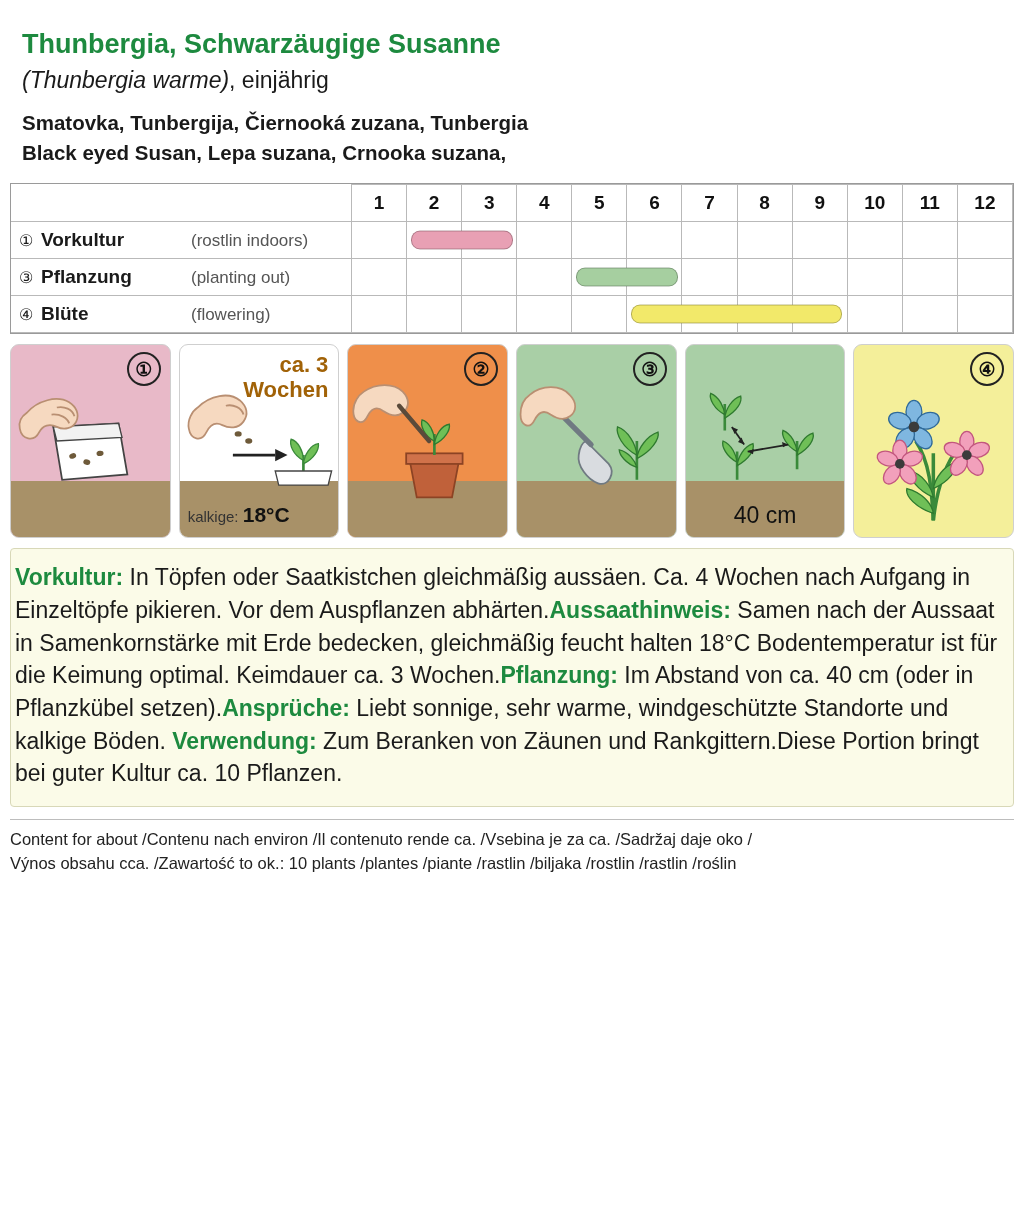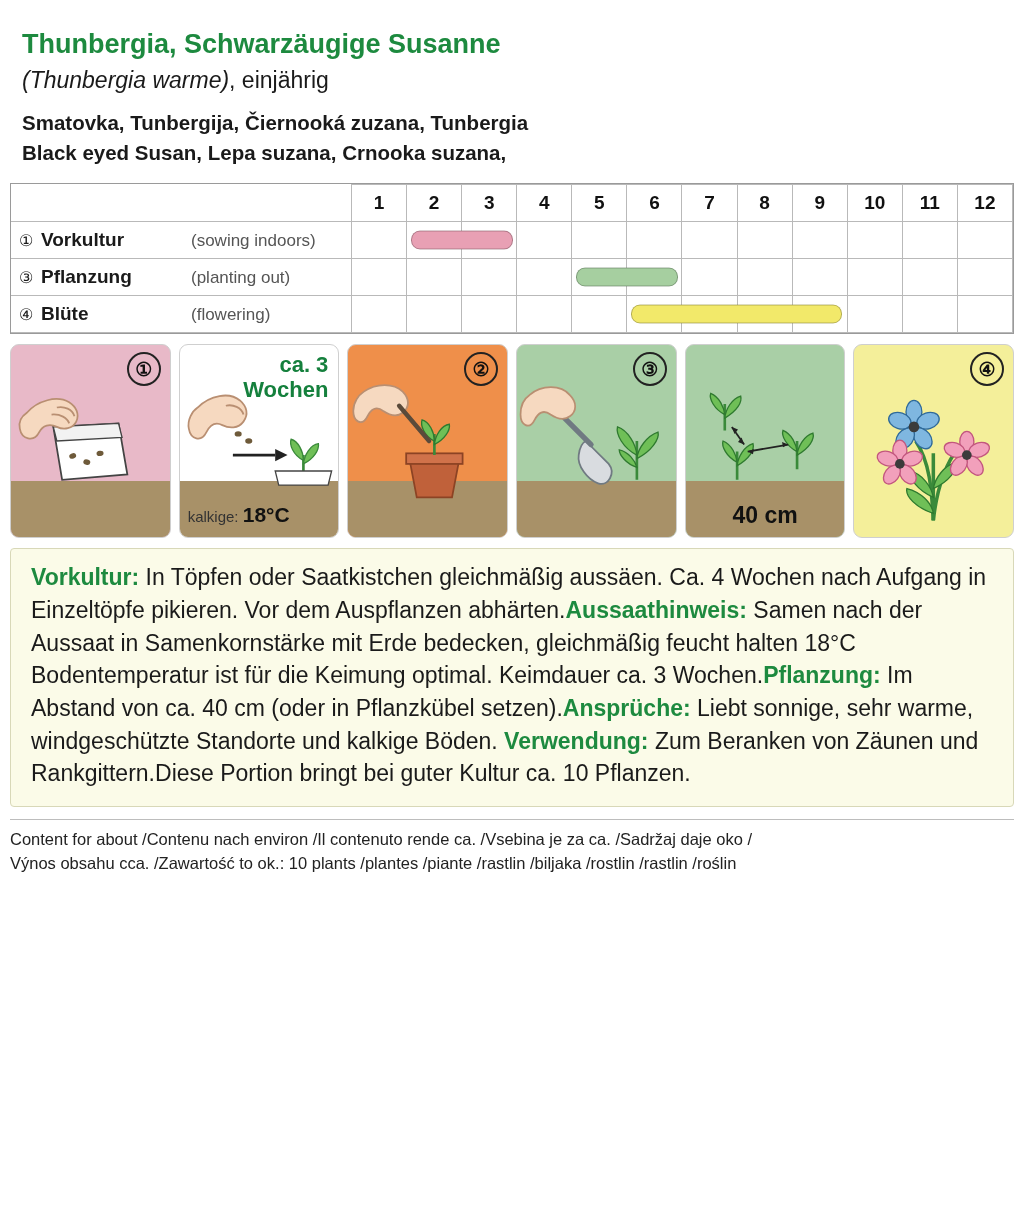--- a/index.html
+++ b/index.html
@@ -152,48 +152,48 @@
     display: flex; align-items: center; justify-content: center;
     z-index: 6;
   }
   .weeks-text {
     position: absolute;
     top: 8px; right: 10px;
     text-align: right;
     font-size: 22px;
     font-weight: bold;
     line-height: 1.12;
-    color: #15803d;
+    color: #a16207;
     z-index: 5;
   }
   .optimal-text {
     position: absolute;
     bottom: 10px; left: 8px;
     font-size: 15px;
     color: #333;
     z-index: 5;
   }
   .optimal-text b { font-size: 21px; color: #111; }
   .cm-text {
     position: absolute;
     bottom: 8px; left: 0; right: 0;
     text-align: center;
     font-size: 23px;
-    font-weight: bold;
+    font-weight: normal;
     color: #111;
     z-index: 5;
   }
 
   
   .instructions {
     margin: 10px 10px 0 10px;
     background: #fbfbe8;
     border: 1px solid #d8d8b8;
     border-radius: 4px;
-    padding: 12px 14px 14px 20px;
+    padding: 12px 14px 14px 4px;
     font-size: 23px;
     line-height: 1.42;
     color: #1a1a1a;
   }
   .instructions .lbl {
     color: #1d8a3f;
     font-weight: bold;
   }
   .instructions p { margin: 0 0 2px 0; }
 
@@ -235,21 +235,21 @@
             <td>5</td>
             <td>6</td>
             <td>7</td>
             <td>8</td>
             <td>9</td>
             <td>10</td>
             <td>11</td>
             <td>12</td>
           </tr>
           <tr>
-            <td class="col-label row-label"><span class="num">①</span><span class="nm">Vorkultur</span><span class="en">(sowing indoors)</span></td>
+            <td class="col-label row-label"><span class="num">①</span><span class="nm">Vorkultur</span><span class="en">(rostlin indoors)</span></td>
             <td class="bar-cell"></td>
             <td class="bar-cell">
               <div class="bar" style="background: rgb(232, 160, 180); left: 4px; width: calc(200% - 8px);"></div>
             </td>
             <td class="bar-cell"></td>
             <td class="bar-cell"></td>
             <td class="bar-cell"></td>
             <td class="bar-cell"></td>
             <td class="bar-cell"></td>
             <td class="bar-cell"></td>

